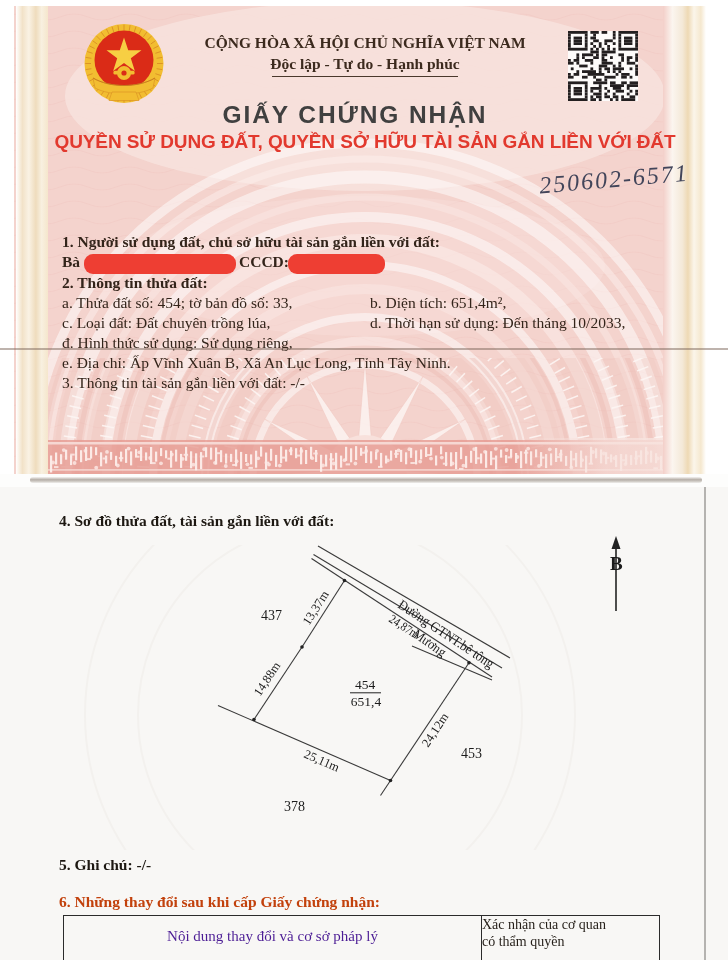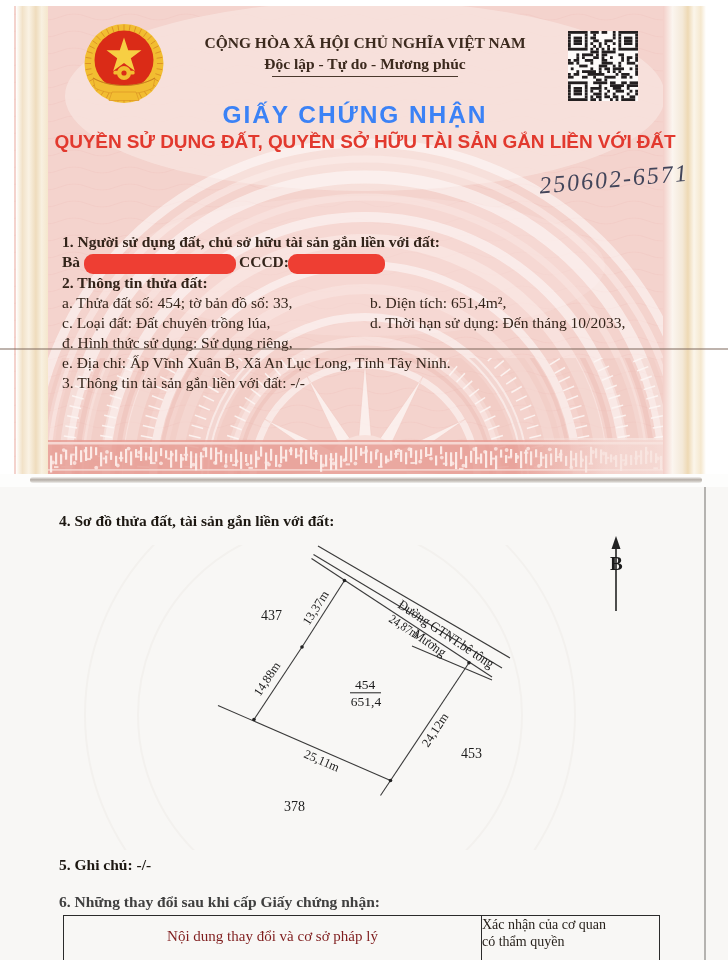--- a/index.html
+++ b/index.html
@@ -730,21 +730,21 @@
 <rect x="-10.5" y="8.8" width="21" height="3.8" rx="1.4"></rect>
 </g>
 <circle cx="0" cy="11" r="2.6" fill="#da2b17"></circle>
 <path d="M-31,16 C-14,26 14,26 31,16 L29,26 C14,34 -14,34 -29,26 Z" fill="#f2bd31" stroke="#d98f24" stroke-width="0.6"></path>
 <path d="M-12,30 L12,30 L15,38.5 L-15,38.5 Z" fill="#f2bd31" stroke="#d98f24" stroke-width="0.6"></path>
 <path d="M-31,16 C-14,26 14,26 31,16" fill="none" stroke="#c2751d" stroke-width="0.8"></path>
 </svg>
 
 <div class="abs" style="left:130px;top:34px;width:470px;text-align:center;font-weight:bold;font-size:15.5px;color:#3c2a1e;letter-spacing:0px;white-space:nowrap;">CỘNG HÒA XÃ HỘI CHỦ NGHĨA VIỆT NAM</div>
 
-<div class="abs" style="left:130px;top:55px;width:470px;text-align:center;font-weight:bold;font-size:15.5px;color:#3c2a1e;white-space:nowrap;">Độc lập - Tự do - Mương phúc</div>
+<div class="abs" style="left:130px;top:55px;width:470px;text-align:center;font-weight:bold;font-size:15.5px;color:#3c2a1e;white-space:nowrap;">Độc lập - Tự do - Hạnh phúc</div>
 
 <div class="abs" style="left:272px;top:76px;width:186px;height:0;border-top:1.4px solid #4a382c;"></div>
 
 <svg class="abs" style="left:568px;top:31px" width="70" height="70" viewBox="0 0 70 70">
       <rect width="70" height="70" fill="#fdfbfa"></rect>
       <g fill="#231f20">
         <rect x="0.0" y="0.0" width="19.6" height="2.8"></rect>
         <rect x="22.4" y="0.0" width="8.4" height="2.8"></rect>
         <rect x="33.6" y="0.0" width="5.6" height="2.8"></rect>
         <rect x="44.8" y="0.0" width="2.8" height="2.8"></rect>
@@ -901,21 +901,21 @@
         <rect x="61.6" y="64.4" width="5.6" height="2.8"></rect>
         <rect x="0.0" y="67.2" width="19.6" height="2.8"></rect>
         <rect x="22.4" y="67.2" width="5.6" height="2.8"></rect>
         <rect x="30.8" y="67.2" width="2.8" height="2.8"></rect>
         <rect x="42.0" y="67.2" width="2.8" height="2.8"></rect>
         <rect x="47.6" y="67.2" width="2.8" height="2.8"></rect>
         <rect x="53.2" y="67.2" width="14.0" height="2.8"></rect>
       </g>
     </svg>
 
-<div class="abs" style="left:0px;top:101px;width:710px;text-align:center;font-family:'Liberation Sans',sans-serif;font-weight:bold;font-size:24.5px;color:#3b82f6;letter-spacing:1.9px;white-space:nowrap;">GIẤY CHỨNG NHẬN</div>
+<div class="abs" style="left:0px;top:101px;width:710px;text-align:center;font-family:'Liberation Sans',sans-serif;font-weight:bold;font-size:24.5px;color:#404040;letter-spacing:1.9px;white-space:nowrap;">GIẤY CHỨNG NHẬN</div>
 
 <div class="abs" style="left:0px;top:131px;width:730px;text-align:center;font-family:'Liberation Sans',sans-serif;font-weight:bold;font-size:19px;color:#e2392e;letter-spacing:-0.1px;white-space:nowrap;">QUYỀN SỬ DỤNG ĐẤT, QUYỀN SỞ HỮU TÀI SẢN GẮN LIỀN VỚI ĐẤT</div>
 
 <div class="abs" style="left:539px;top:166px;font-style:italic;font-size:24px;color:#42455a;transform:rotate(-5deg);letter-spacing:2px;white-space:nowrap;">250602-6571</div>
 
 <div class="abs" style="left:62px;top:232px;width:620px;font-size:15.5px;color:#33241a;line-height:20px;">
 
 <div style="font-weight:bold;">1. Người sử dụng đất, chủ sở hữu tài sản gắn liền với đất:</div>
 
 <div style="font-weight:bold;height:21px;">Bà<span class="abs" style="left:22px;top:22px;width:152px;height:20px;background:#ee3e33;border-radius:9px;"></span><span class="abs" style="left:177px;top:20px;">CCCD:</span><span class="abs" style="left:226px;top:22px;width:97px;height:20px;background:#ee3e33;border-radius:9px;"></span></div>
@@ -979,21 +979,21 @@
       <text x="261" y="620" font-size="14" font-family="Liberation Serif,serif" fill="#1c1c1c">437</text>
       <text x="461" y="758" font-size="14" font-family="Liberation Serif,serif" fill="#1c1c1c">453</text>
       <text x="284" y="811" font-size="14" font-family="Liberation Serif,serif" fill="#1c1c1c">378</text>
       <line x1="616" y1="611" x2="616" y2="545" stroke="#222" stroke-width="1.6"></line>
       <path d="M616 536 L611.5 549 L620.5 549 Z" fill="#222"></path>
       <text x="610" y="570" font-size="19" font-weight="bold" font-family="Liberation Serif,serif" fill="#1c1c1c">B</text>
 </svg>
 
 <div class="abs" style="left:59px;top:856px;font-weight:bold;font-size:15.5px;color:#1d1812;">5. Ghi chú: -/-</div>
 
-<div class="abs" style="left:59px;top:893px;font-weight:bold;font-size:15.5px;color:#404040;">6. Những thay đổi sau khi cấp Giấy chứng nhận:</div>
+<div class="abs" style="left:59px;top:893px;font-weight:bold;font-size:15.5px;color:#c2410c;">6. Những thay đổi sau khi cấp Giấy chứng nhận:</div>
 
 <div class="abs" style="left:63px;top:915px;width:595px;height:60px;border:1.4px solid #2b2b2b;"></div>
 
 <div class="abs" style="left:481px;top:915px;width:1.4px;height:60px;background:#2b2b2b;"></div>
 
-<div class="abs" style="left:64px;top:928px;width:417px;text-align:center;font-size:15px;color:#7f1d1d;">Nội dung thay đổi và cơ sở pháp lý</div>
+<div class="abs" style="left:64px;top:928px;width:417px;text-align:center;font-size:15px;color:#4c1d95;">Nội dung thay đổi và cơ sở pháp lý</div>
 
 <div class="abs" style="left:482px;top:916px;width:176px;text-align:left;font-size:14px;color:#241e18;line-height:17px;">Xác nhận của cơ quan<br>có thẩm quyền</div>
 </div>
 </body></html>

